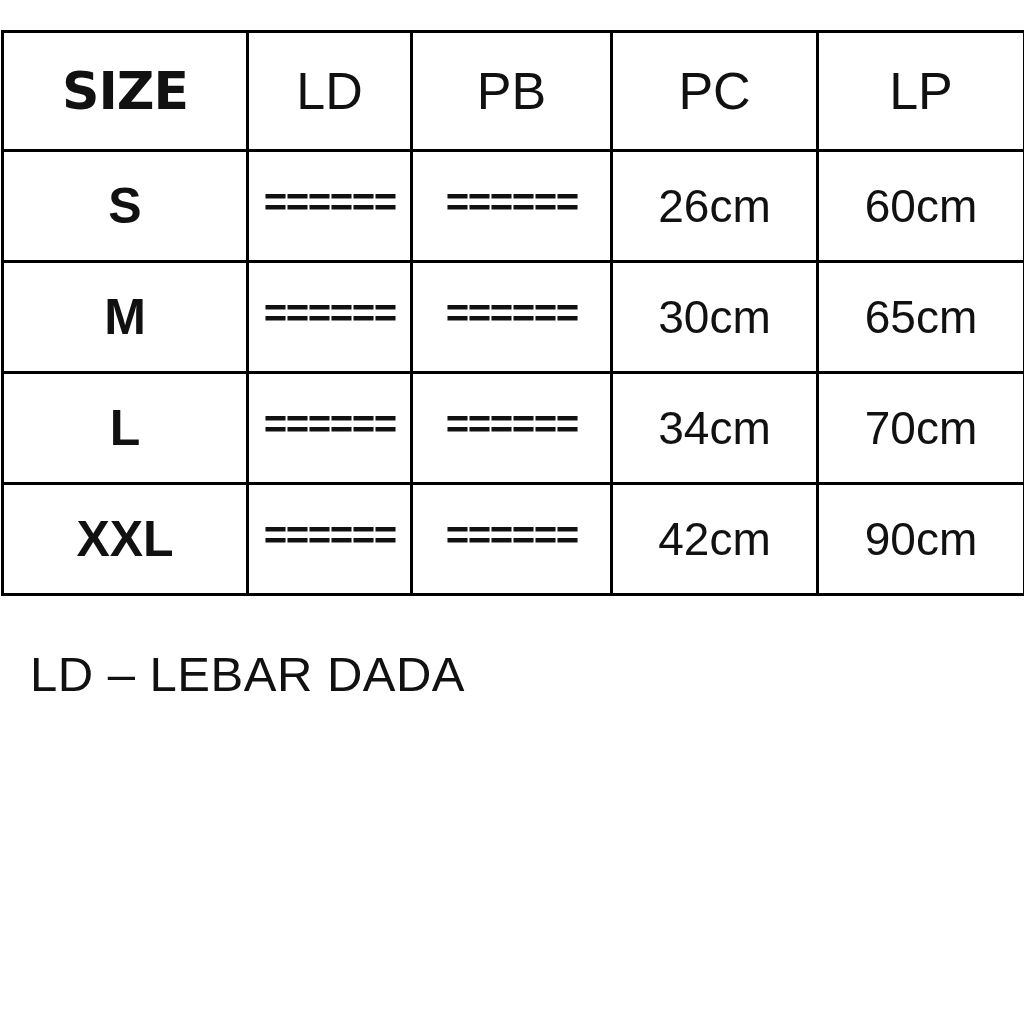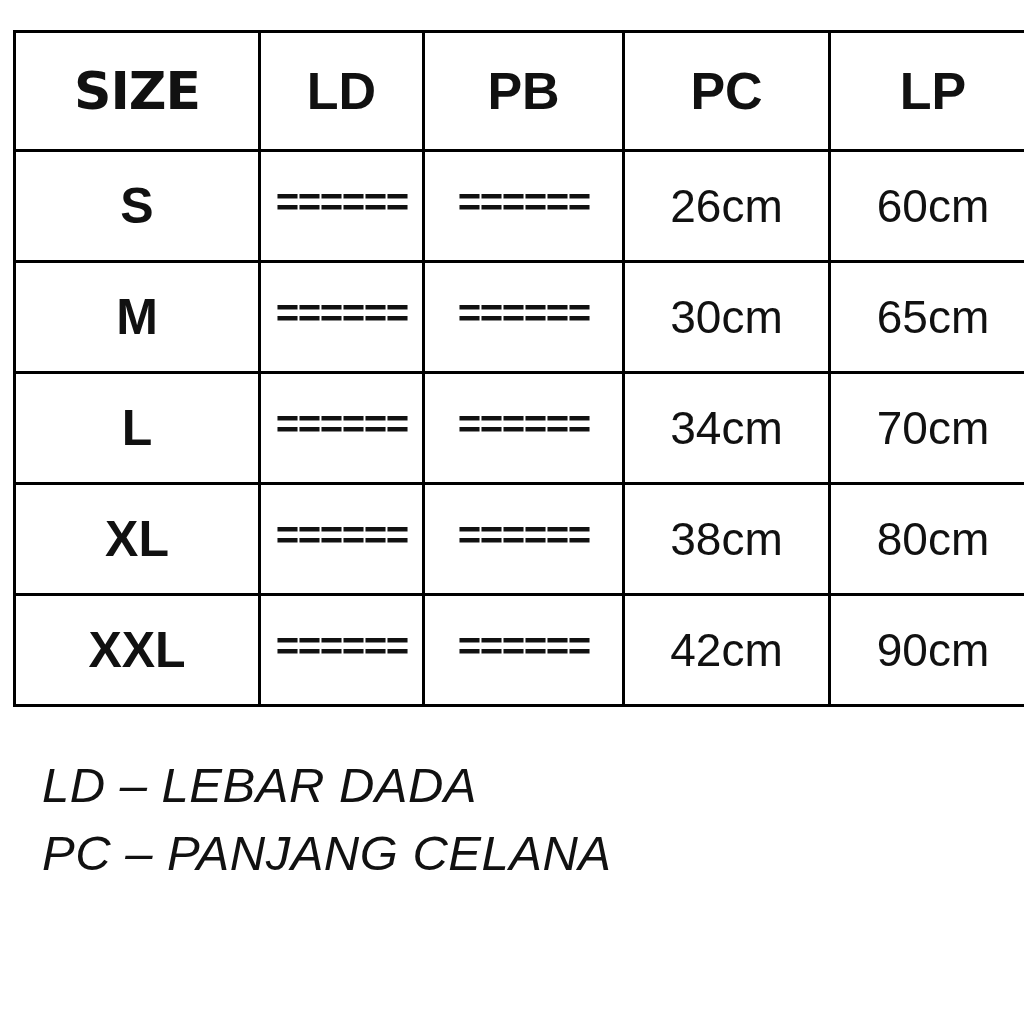--- a/index.html
+++ b/index.html
@@ -12,21 +12,21 @@
     height: 1024px;
     font-family: "Liberation Sans", sans-serif;
     color: #111111;
     overflow: hidden;
   }
   .page {
     width: 1024px;
     height: 1024px;
     position: relative;
     box-sizing: border-box;
-    padding: 30px 0 0 12px;
+    padding: 30px 0 0 0;
   }
   table.size-table {
     border-collapse: collapse;
     width: 1022px;
     margin: 0 0 0 1px;
     table-layout: fixed;
   }
   table.size-table td,
   table.size-table th {
     border: 3px solid #000000;
@@ -37,21 +37,21 @@
   
   col.c-size { width: 245px; }
   col.c-ld   { width: 164px; }
   col.c-pb   { width: 200px; }
   col.c-pc   { width: 206px; }
   col.c-lp   { width: 207px; }
 
   thead th {
     height: 116px;
     font-size: 52px;
-    font-weight: bold;
+    font-weight: normal;
     letter-spacing: 0px;
   }
   thead th.head-size {
     font-size: 52px;
     font-weight: 900;
     font-family: "DejaVu Sans", sans-serif;
     letter-spacing: -1px;
   }
   tbody td {
     height: 108px;
@@ -72,21 +72,20 @@
     transform: translateY(-6px);
   }
   .legend {
     margin: 44px 0 0 30px;
   }
   .legend-line {
     font-size: 49px;
     line-height: 68px;
     letter-spacing: 0.5px;
     white-space: nowrap;
-    font-style: italic;
   }
 </style>
 </head>
 <body>
 
 <div class="page">
 
   <table class="size-table">
     <colgroup>
       <col class="c-size">
@@ -120,34 +119,26 @@
         <td>65cm</td>
       </tr>
       <tr>
         <td class="sz">L</td>
         <td><span class="dashes">======</span></td>
         <td><span class="dashes">======</span></td>
         <td>34cm</td>
         <td>70cm</td>
       </tr>
       <tr>
-        <td class="sz">XL</td>
-        <td><span class="dashes">======</span></td>
-        <td><span class="dashes">======</span></td>
-        <td>38cm</td>
-        <td>80cm</td>
-      </tr>
-      <tr>
         <td class="sz">XXL</td>
         <td><span class="dashes">======</span></td>
         <td><span class="dashes">======</span></td>
         <td>42cm</td>
         <td>90cm</td>
       </tr>
     </tbody>
   </table>
 
   <div class="legend">
     <div class="legend-line">LD – LEBAR DADA</div>
-    <div class="legend-line">PC – PANJANG CELANA</div>
   </div>
 
 </div>
 
 </body></html>

